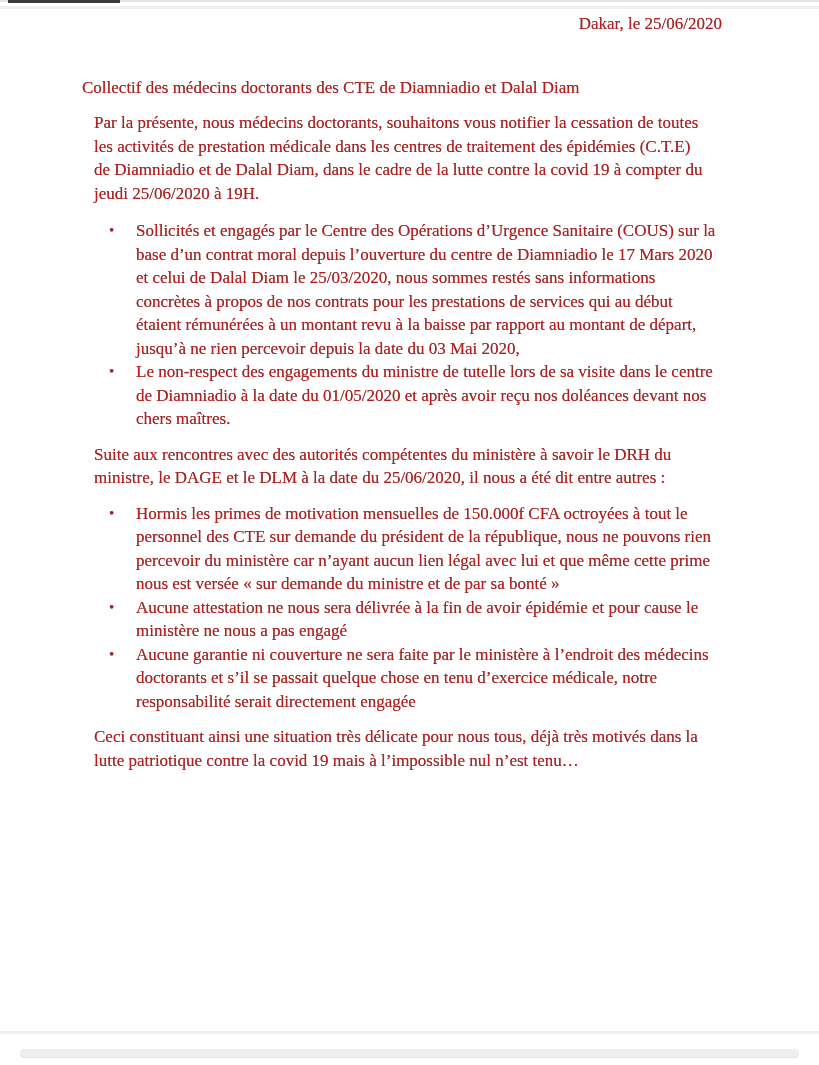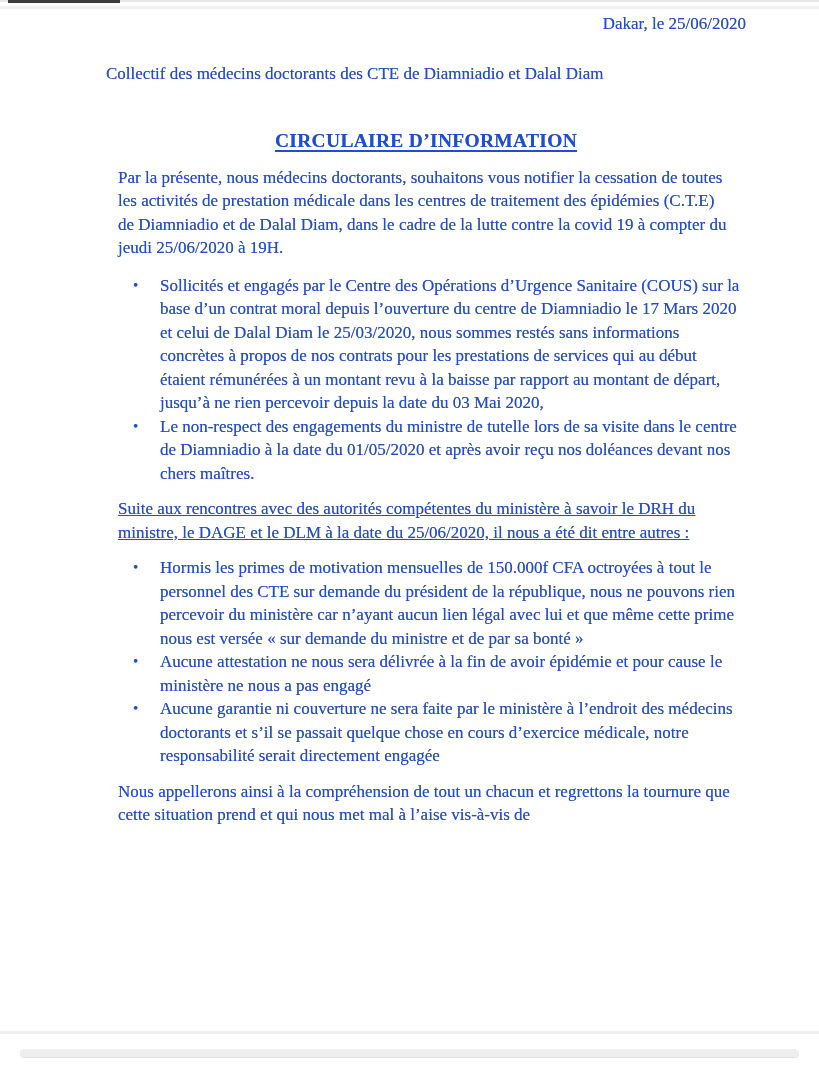--- a/index.html
+++ b/index.html
@@ -12,41 +12,41 @@
     overflow: hidden;
   }
   
   .top-edge   { position: absolute; top: 0; left: 0; right: 0; height: 2px; background: #e6e6e6; }
   .top-mark   { position: absolute; top: 0; left: 8px; width: 112px; height: 3px; background: #3c3c3c; }
   .top-band   { position: absolute; top: 6px; left: 0; right: 0; height: 3px; background: #f0f0f0; }
 
   
   .doc {
     position: absolute;
-    top: 12px; left: 106px; width: 640px;
+    top: 12px; left: 82px; width: 640px;
     font-size: 17px;
     line-height: 23.5px;
-    color: #1d4ed8;
+    color: #b91c1c;
     text-shadow: 0 0 0.5px rgba(30,30,30,0.55); 
   }
   .date-line { text-align: right; }
-  .org-line  { margin-top: 26px; }
+  .org-line  { margin-top: 40px; }
   .title-row { margin-top: 44px; text-align: center; }
   .title-row .title-text {
     font-weight: bold;
     font-size: 19.5px;
     letter-spacing: 0.3px;
     text-decoration: underline;
     text-decoration-thickness: 2px;
     text-underline-offset: 3px;
   }
   .doc p { margin: 12px; }
   .p-intro     { margin-top: 19px; }
   .p-attention { margin-top: 11px; }
-  .p-meetings  { margin-top: 14px; text-decoration: underline; }
+  .p-meetings  { margin-top: 14px; }
   .p-situation { margin-top: 20px; }
   .p-closing   { margin-top: 13px; }
 
   .list   { margin: 14px 0 0 27px; }
   .list-2 { margin-top: 10px; }
   .li     { display: flex; }
   .bullet { flex: 0 0 27px; font-size: 15px; line-height: 23.5px; }
   .li-text{ flex: 1; }
 
   
@@ -67,23 +67,20 @@
   <div class="top-edge"></div>
   <div class="top-mark"></div>
   <div class="top-band"></div>
 
   <div class="doc">
 
     <div class="date-line">Dakar, le 25/06/2020</div>
 
     <div class="org-line">Collectif des médecins doctorants des CTE de Diamniadio et Dalal Diam</div>
 
-    <div class="title-row">
-      <span class="title-text">CIRCULAIRE D’INFORMATION</span>
-    </div>
 
     <p class="p-intro">Par la présente, nous médecins doctorants, souhaitons vous notifier la cessation de toutes les activités de prestation médicale dans les centres de traitement des épidémies (C.T.E) de Diamniadio et de Dalal Diam, dans le cadre de la lutte contre la covid 19 à compter du jeudi 25/06/2020 à 19H.</p>
 
 
     <div class="list list-1">
       <div class="li">
         <span class="bullet">•</span>
         <span class="li-text">Sollicités et engagés par le Centre des Opérations d’Urgence Sanitaire (COUS) sur la base d’un contrat moral depuis l’ouverture du centre de Diamniadio le 17 Mars 2020 et celui de Dalal Diam le 25/03/2020, nous sommes restés sans informations concrètes à propos de nos contrats pour les prestations de services qui au début étaient rémunérées à un montant revu à la baisse par rapport au montant de départ, jusqu’à ne rien percevoir depuis la date du 03 Mai 2020,</span>
       </div>
       <div class="li">
@@ -98,25 +95,25 @@
       <div class="li">
         <span class="bullet">•</span>
         <span class="li-text">Hormis les primes de motivation mensuelles de 150.000f CFA octroyées à tout le personnel des CTE sur demande du président de la république, nous ne pouvons rien percevoir du ministère car n’ayant aucun lien légal avec lui et que même cette prime nous est versée « sur demande du ministre et de par sa bonté »</span>
       </div>
       <div class="li">
         <span class="bullet">•</span>
         <span class="li-text">Aucune attestation ne nous sera délivrée à la fin de avoir épidémie et pour cause le ministère ne nous a pas engagé</span>
       </div>
       <div class="li">
         <span class="bullet">•</span>
-        <span class="li-text">Aucune garantie ni couverture ne sera faite par le ministère à l’endroit des médecins doctorants et s’il se passait quelque chose en cours d’exercice médicale, notre responsabilité serait directement engagée</span>
+        <span class="li-text">Aucune garantie ni couverture ne sera faite par le ministère à l’endroit des médecins doctorants et s’il se passait quelque chose en tenu d’exercice médicale, notre responsabilité serait directement engagée</span>
       </div>
     </div>
 
+    <p class="p-situation">Ceci constituant ainsi une situation très délicate pour nous tous, déjà très motivés dans la lutte patriotique contre la covid 19 mais à l’impossible nul n’est tenu…</p>
 
-    <p class="p-closing">Nous appellerons ainsi à la compréhension de tout un chacun et regrettons la tournure que cette situation prend et qui nous met mal à l’aise vis-à-vis de</p>
 
   </div>
 
   <div class="bottom-divider"></div>
   <div class="bottom-bar"></div>
 
 </div>
 
 </body></html>

